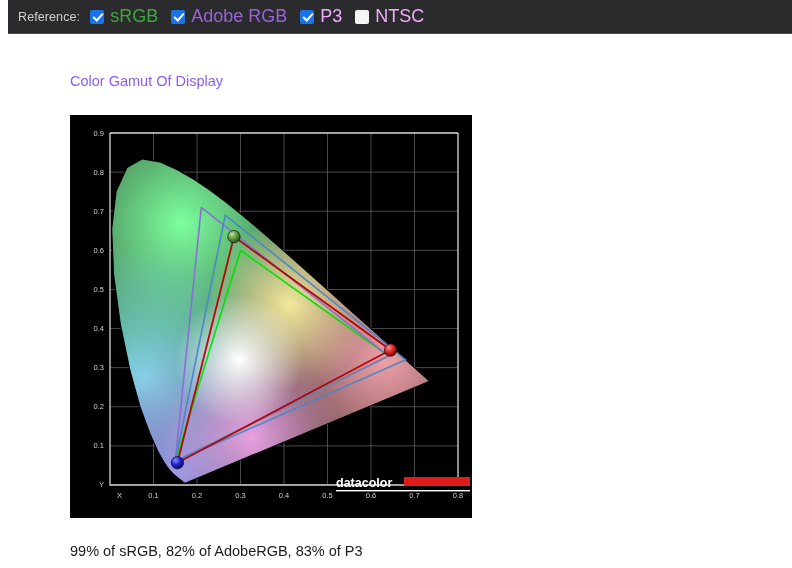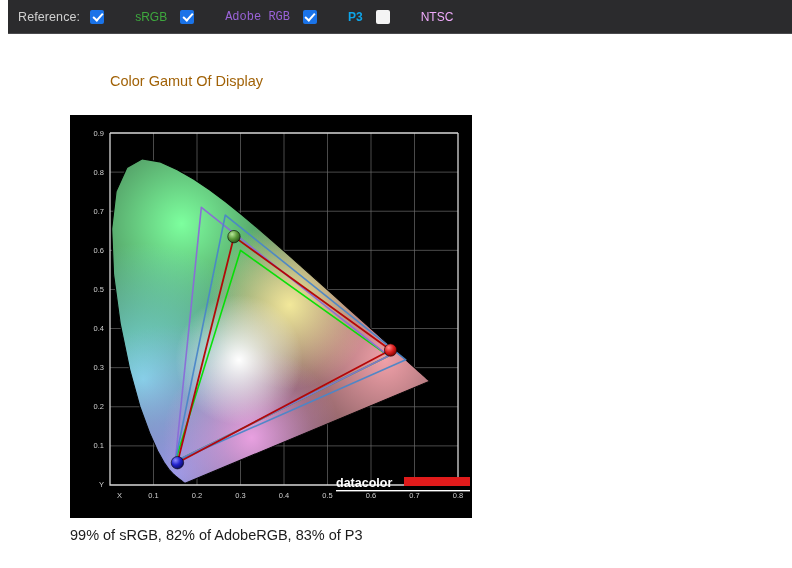--- a/index.html
+++ b/index.html
@@ -31,37 +31,37 @@
     background: #1a73e8; position: relative; margin-right: 6px;
     flex: none; cursor: pointer;
   }
   .chk.off { background: #f4f4f4; }
   .chk.on::after {
     content: ""; position: absolute;
     left: 4.5px; top: 1.5px; width: 4px; height: 8px;
     border: solid #ffffff; border-width: 0 2px 2px 0;
     transform: rotate(42deg);
   }
-  .chk-text { font-size: 12px; margin-left: 25px; }
+  .chk-text { font-size: 18px; }
   .c-srgb  { color: #3ea83e; }
-  .c-adobe { color: #9a63d8; font-family: Liberation Mono, monospace; }
-  .c-p3    { color: #0ea5e9; font-weight: bold; }
+  .c-adobe { color: #9a63d8; }
+  .c-p3    { color: #f0abfc; }
   .c-ntsc  { color: #f0abfc; }
 
   .stats { display: flex; align-items: center; margin-left: 42px; }
   .stat { font-size: 12.5px; margin-right: 56px; }
   .stat:last-child { margin-right: 0; }
 
   
   #page-title {
     position: absolute; left: 70px; top: 73px;
-    font-size: 14.5px; color: #a16207; margin-left: 40px;
+    font-size: 14.5px; color: #8b5cf6;
   }
   #caption {
-    position: absolute; left: 70px; top: 527px;
+    position: absolute; left: 70px; top: 543px;
     font-size: 14.5px; color: #1c1c1c; text-align: center;
   }
 
   
   #chart-panel {
     position: absolute; left: 70px; top: 115px;
     width: 402px; height: 403px;
     background: #000000;
   }
   #chart-svg { display: block; }

